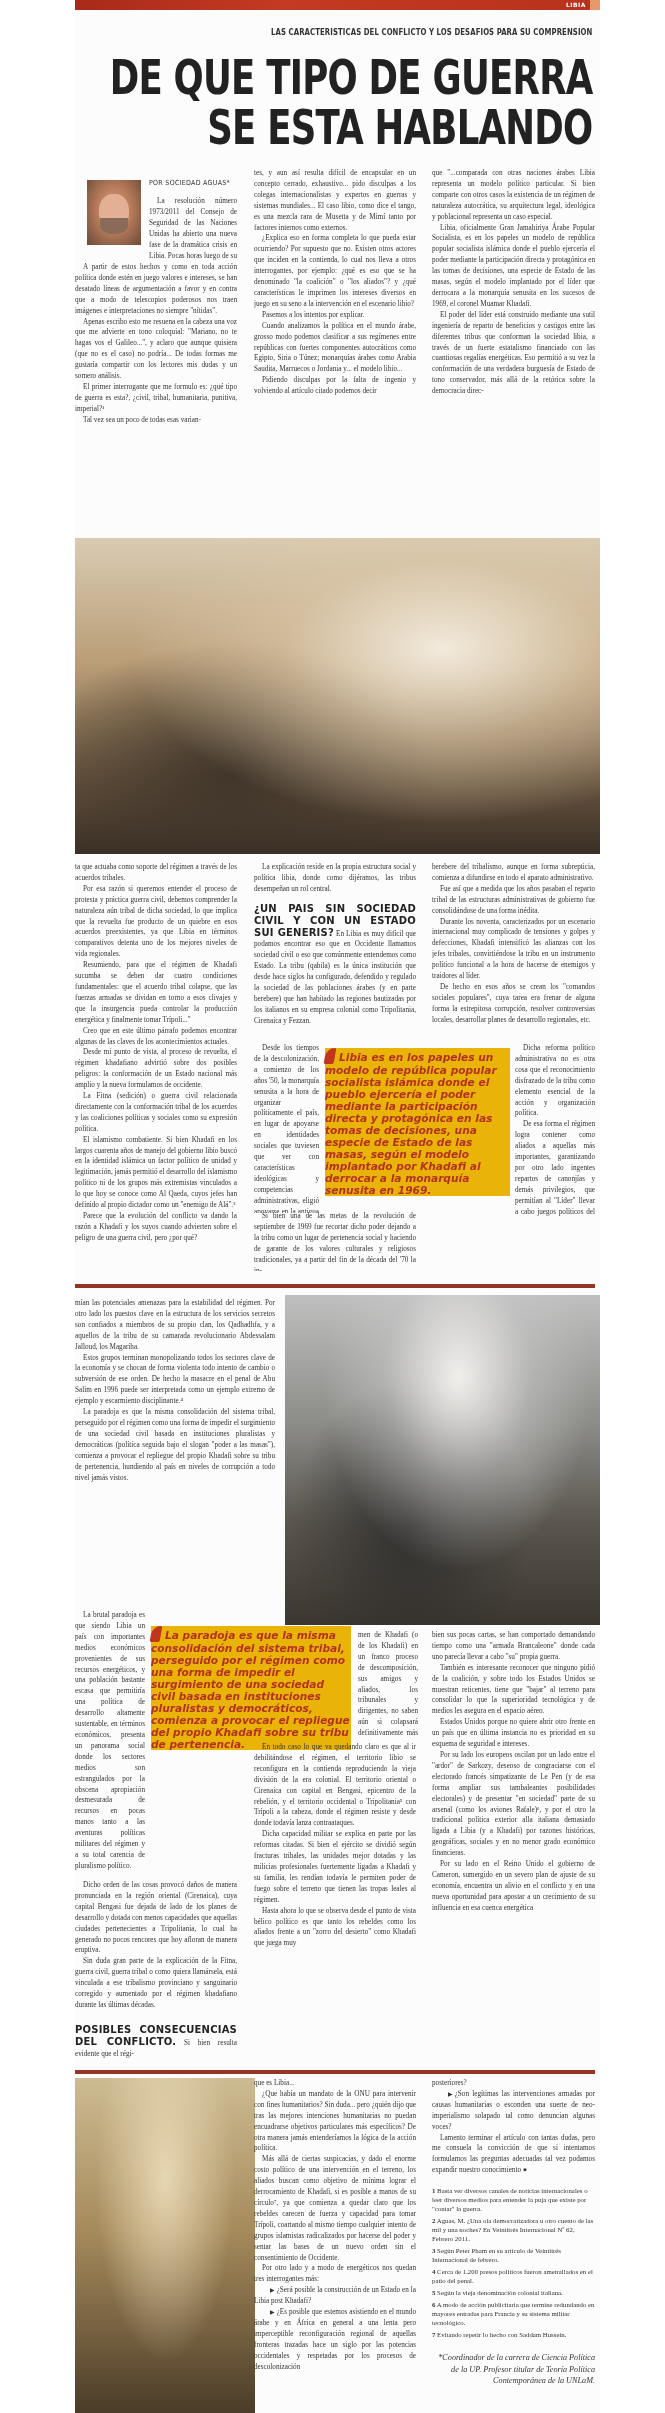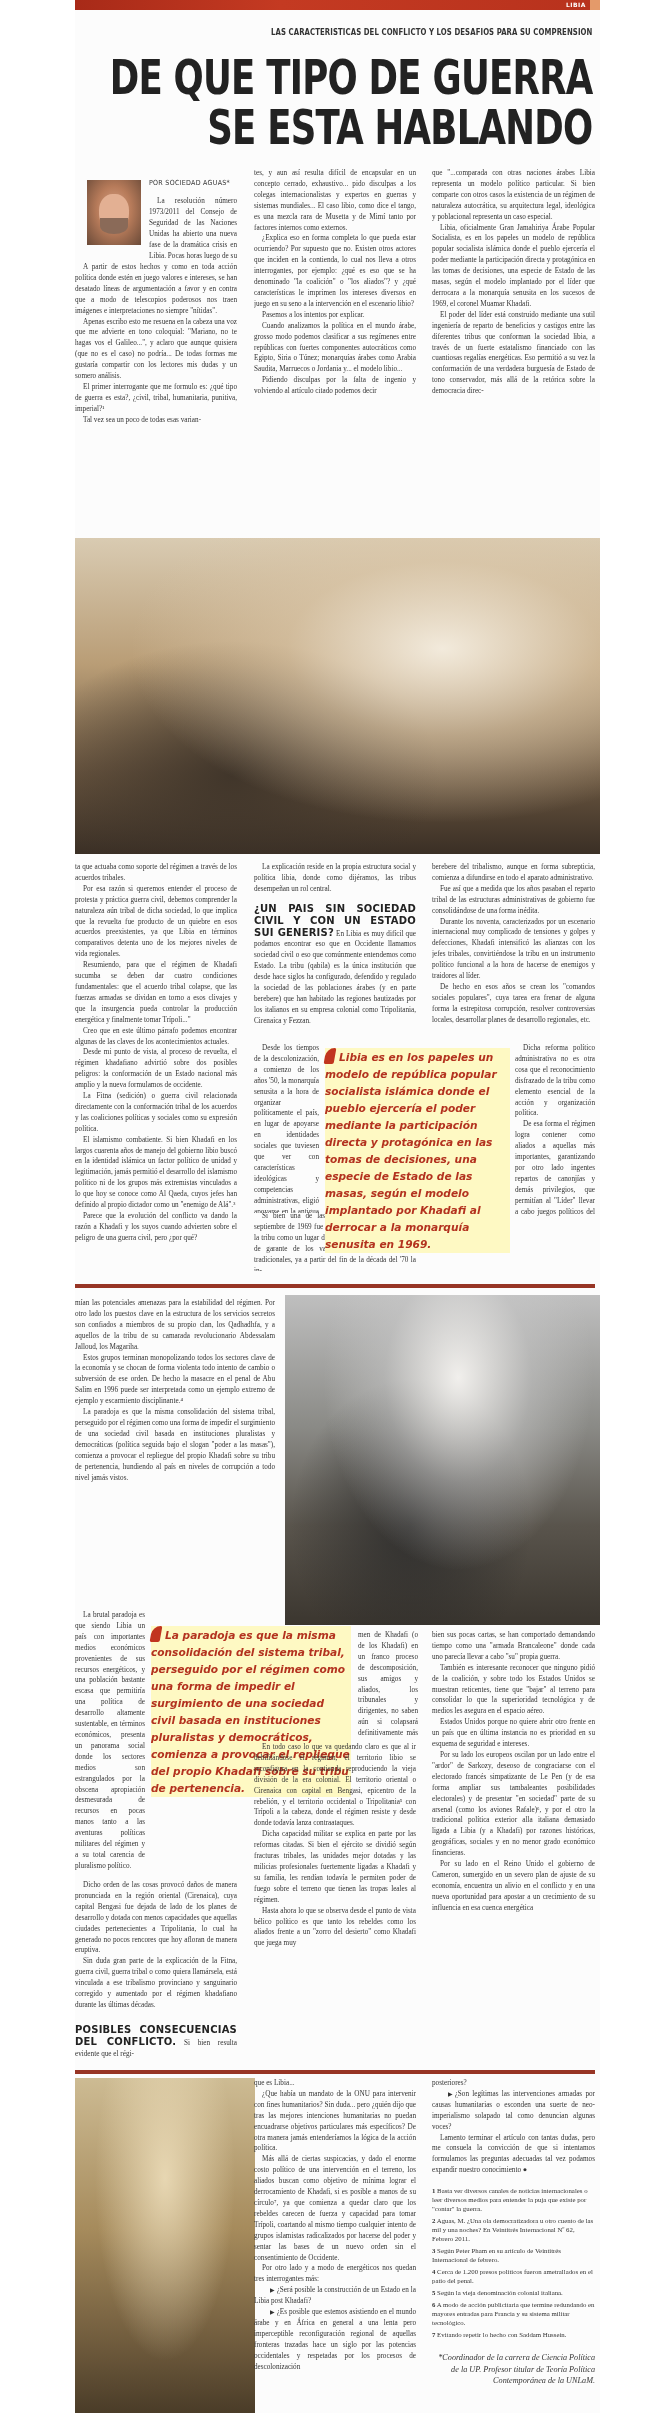--- a/index.html
+++ b/index.html
@@ -47,21 +47,21 @@
       radial-gradient(ellipse at 40% 70%, rgba(40,40,40,.8) 0%, rgba(0,0,0,0) 45%),
       linear-gradient(180deg, #bfbfbf 0%, #8a8a86 40%, #59544c 70%, #3b362f 100%); }
   .photo3 { top: 2078px; left: 0; width: 180px; height: 335px;
     background:
       radial-gradient(ellipse at 50% 30%, rgba(240,225,190,.85) 0%, rgba(0,0,0,0) 55%),
       linear-gradient(180deg, #cdbb93 0%, #a68b5c 45%, #6e5a3c 80%, #4a3c28 100%); }
 
   .divider { position: absolute; left: 0; width: 520px; height: 4px; background: #973525; }
 
   .pullquote { position: absolute; font-family: "DejaVu Sans", sans-serif; font-style: italic; font-weight: bold;
-               color: #b3321f; font-size: 10.6px; line-height: 17px; background: #fef9c3; }
+               color: #b3321f; font-size: 10.6px; line-height: 12px; background: #eab308; }
   .pq-mark { display: inline-block; width: 10px; height: 16px; background: #c1351f; border-radius: 10px 2px 2px 2px;
              transform: skewX(-10deg); margin-right: 4px; vertical-align: -3px; }
 
   .footnotes { font-size: 6.8px; line-height: 9px; text-align: left; }
   .footnotes .fn { margin-bottom: 3px; }
   .footnotes .fn b { font-weight: bold; }
   .bio { font-style: italic; font-size: 8.2px; line-height: 11.5px; text-align: right; color: #333; }
   .bullet { display: inline-block; font-size: 6px; margin-right: 2px; }
 </style>
 </head>

